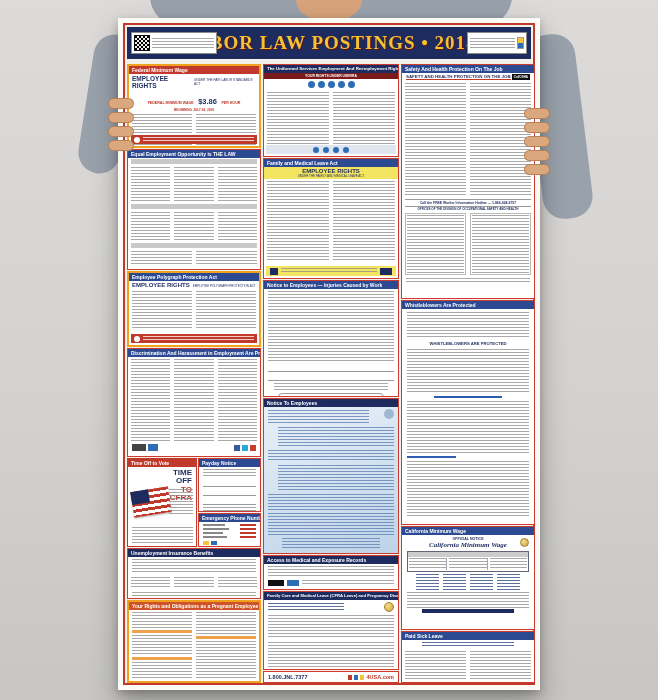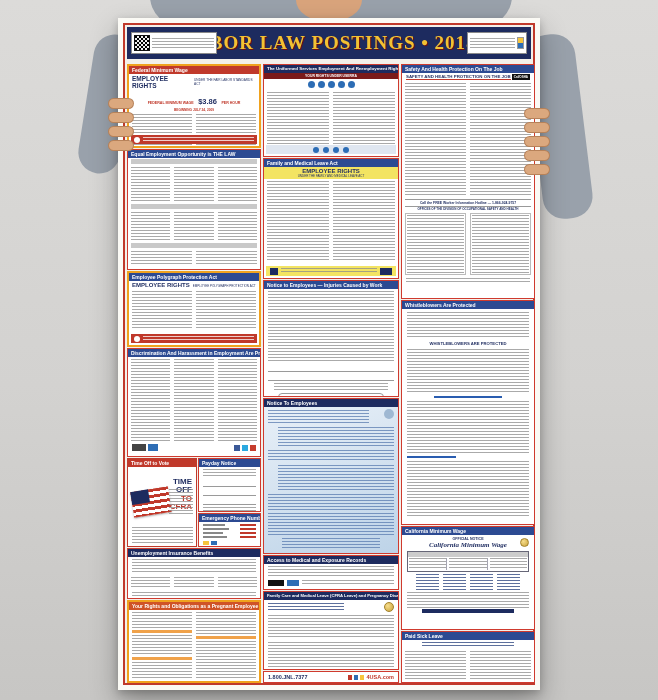--- a/index.html
+++ b/index.html
@@ -176,21 +176,21 @@
           <div style="display:flex;gap:2px">
             <div class="soc fb"></div>
             <div class="soc tw"></div>
             <div class="soc gp"></div>
           </div>
         </div>
       </div>
 
       <div class="sec" style="left:2px;top:433px;width:70px;height:89px;border-color:#c0392b">
         <div class="sh red">Time Off to Vote</div>
-        <div style="text-align:right;padding:11px 4px 0 30px;font-weight:bold;line-height:1.05">
+        <div style="text-align:right;padding:2px 4px 0 30px;font-weight:bold;line-height:1.05">
           <div class="navytxt" style="font-size:8px">TIME OFF</div>
           <div class="redtxt" style="font-size:8px">TO CFRA</div>
         </div>
         <div class="flag"></div>
         <div class="tl" style="position:absolute;right:3px;top:30px;width:24px;height:26px"></div>
         <div class="tl" style="position:absolute;left:4px;bottom:3px;right:3px;height:16px"></div>
       </div>
 
       <div class="sec" style="left:73px;top:433px;width:63px;height:54px">
         <div class="sh">Payday Notice</div>

